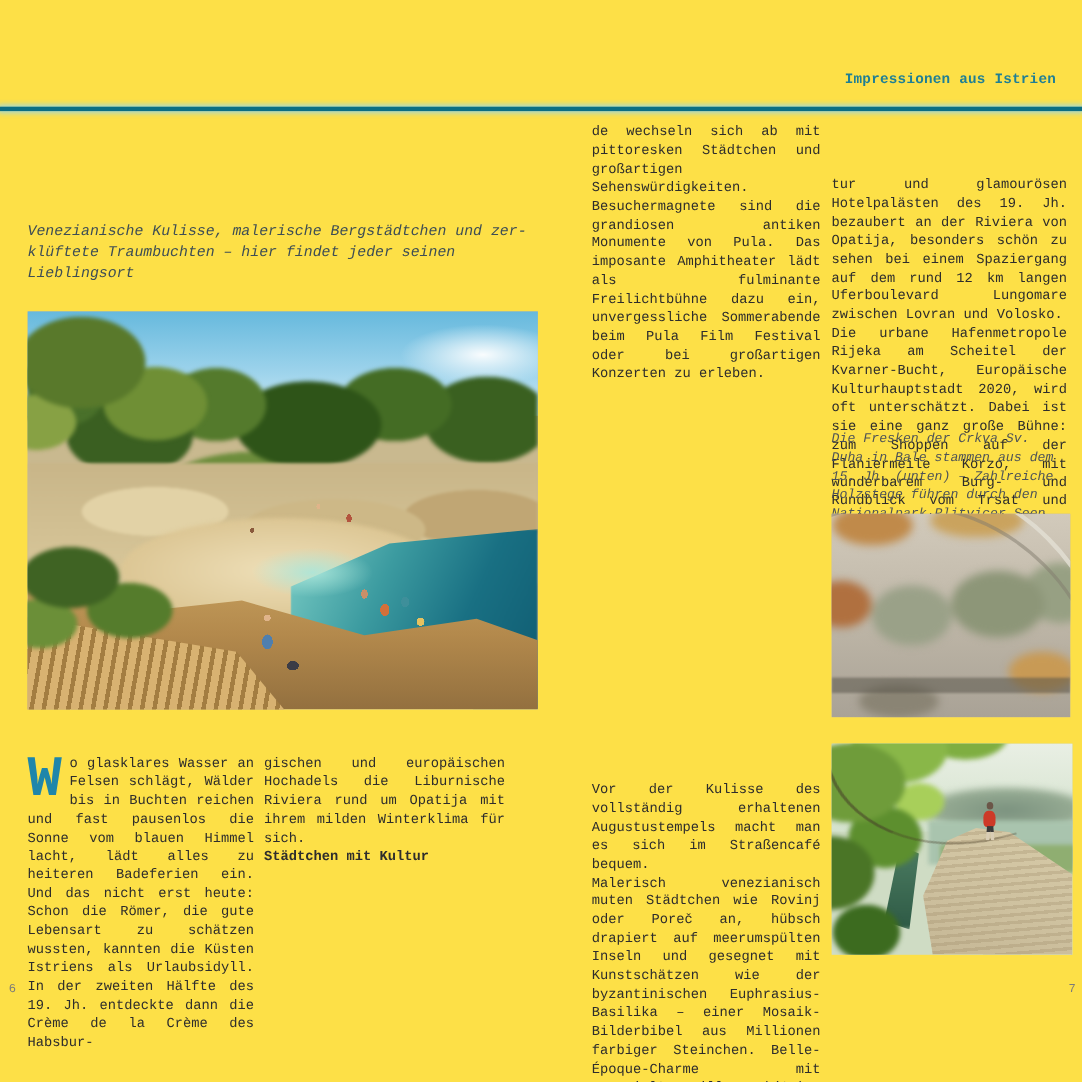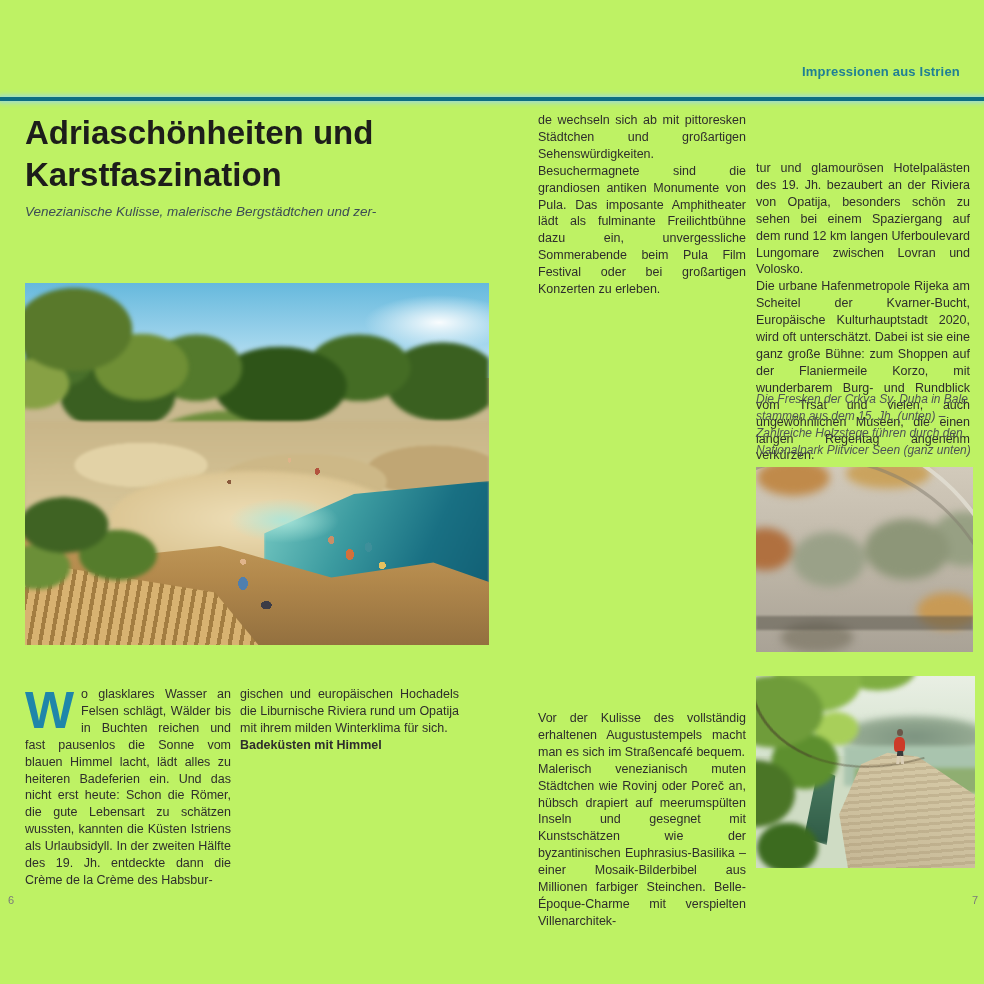--- a/index.html
+++ b/index.html
@@ -1,19 +1,19 @@
 <!DOCTYPE html>
 <html><head>
 <meta charset="utf-8">
 <style>
   * { margin:0; padding:0; box-sizing:border-box; }
   html,body { width:984px; height:984px; background:#ffffff; }
   body { font-family:"Liberation Sans", sans-serif; color:#2e2d2c; position:relative; overflow:hidden; }
 
-  #page { position:absolute; inset:0; background:#bef264; }
+  #page { position:absolute; inset:0; background:#fde047;font-family:Liberation Mono, monospace; }
 
   
   .section-label { position:absolute; top:64px; right:24px; font-size:13px; font-weight:bold; color:#1f7f95; letter-spacing:.2px; }
   .top-rule { position:absolute; top:97px; left:0; width:984px; height:4px; background:#0c6e83; box-shadow:0 0 5px 2px rgba(150,214,232,.85); }
 
   
   .title { position:absolute; left:25px; top:112px; width:480px; font-size:33px; line-height:42px; font-weight:bold; color:#1d1d1b; }
   .standfirst { position:absolute; left:25px; top:202px; width:460px; font-size:13.5px; line-height:19px; font-style:italic; color:#3d4d55; }
 
   
@@ -135,27 +135,24 @@
   .pw-person-legs { left:64%; top:39%; width:8px; height:13px; background:linear-gradient(180deg,#3a3a3a 40%,#d9cdb5 41%); clip-path:polygon(15% 0,85% 0,100% 100%,60% 100%,50% 30%,40% 100%,0 100%); filter:blur(.4px); }
 </style>
 </head>
 <body>
 
 <div id="page">
 
   <div class="section-label">Impressionen aus Istrien</div>
   <div class="top-rule"></div>
 
-  <div class="title">
-    <div>Adriaschönheiten und</div>
-    <div>Karstfaszination</div>
-  </div>
 
   <div class="standfirst">
     <div>Venezianische Kulisse, malerische Bergstädtchen und zer-</div>
+    <div>klüftete Traumbuchten – hier findet jeder seinen Lieblingsort</div>
   </div>
 
   <div class="photo photo-main">
     <div class="layer pm-sky"></div>
     <div class="layer pm-cloud"></div>
     <div class="layer pm-trees"></div>
     <div class="layer pm-treeleft"></div>
     <div class="layer pm-rockslope"></div>
     <div class="layer pm-beach"></div>
     <div class="layer pm-water"></div>
@@ -166,21 +163,21 @@
     <div class="layer pm-people"></div>
   </div>
 
 
   <div class="col" style="left:25px; top:686px; width:206px;">
     <p><span class="dropcap">W</span><span>o glasklares Wasser an Felsen schlägt, Wälder bis in Buchten reichen und fast pausenlos die Sonne vom blauen Himmel lacht, lädt alles zu heiteren Badeferien ein. Und das nicht erst heute: Schon die Römer, die gute Lebensart zu schätzen wussten, kannten die Küsten Istriens als Urlaubsidyll. In der zweiten Hälfte des 19. Jh. entdeckte dann die Crème de la Crème des Habsbur-</span></p>
   </div>
 
   <div class="col" style="left:240px; top:686px; width:219px;">
     <p>gischen und europäischen Hochadels die Liburnische Riviera rund um Opatija mit ihrem milden Winterklima für sich.</p>
-    <p class="subhead">Badeküsten mit Himmel</p>
+    <p class="subhead">Städtchen mit Kultur</p>
   </div>
 
   <div class="col" style="left:538px; top:112px; width:208px;">
     <p>de wechseln sich ab mit pittoresken Städtchen und großartigen Sehenswürdigkeiten. Besuchermagnete sind die grandiosen antiken Monumente von Pula. Das imposante Amphitheater lädt als fulminante Freilichtbühne dazu ein, unvergessliche Sommerabende beim Pula Film Festival oder bei großartigen Konzerten zu erleben.</p>
   </div>
 
   <div class="col" style="left:756px; top:112px; width:214px;margin-top:48px;">
     <p>tur und glamourösen Hotelpalästen des 19. Jh. bezaubert an der Riviera von Opatija, besonders schön zu sehen bei einem Spaziergang auf dem rund 12 km langen Uferboulevard Lungomare zwischen Lovran und Volosko.</p>
     <p>Die urbane Hafenmetropole Rijeka am Scheitel der Kvarner-Bucht, Europäische Kulturhauptstadt 2020, wird oft unterschätzt. Dabei ist sie eine ganz große Bühne: zum Shoppen auf der Flaniermeile Korzo, mit wunderbarem Burg- und Rundblick vom Trsat und vielen, auch ungewöhnlichen Museen, die einen langen Regentag angenehm verkürzen.</p>
   </div>

